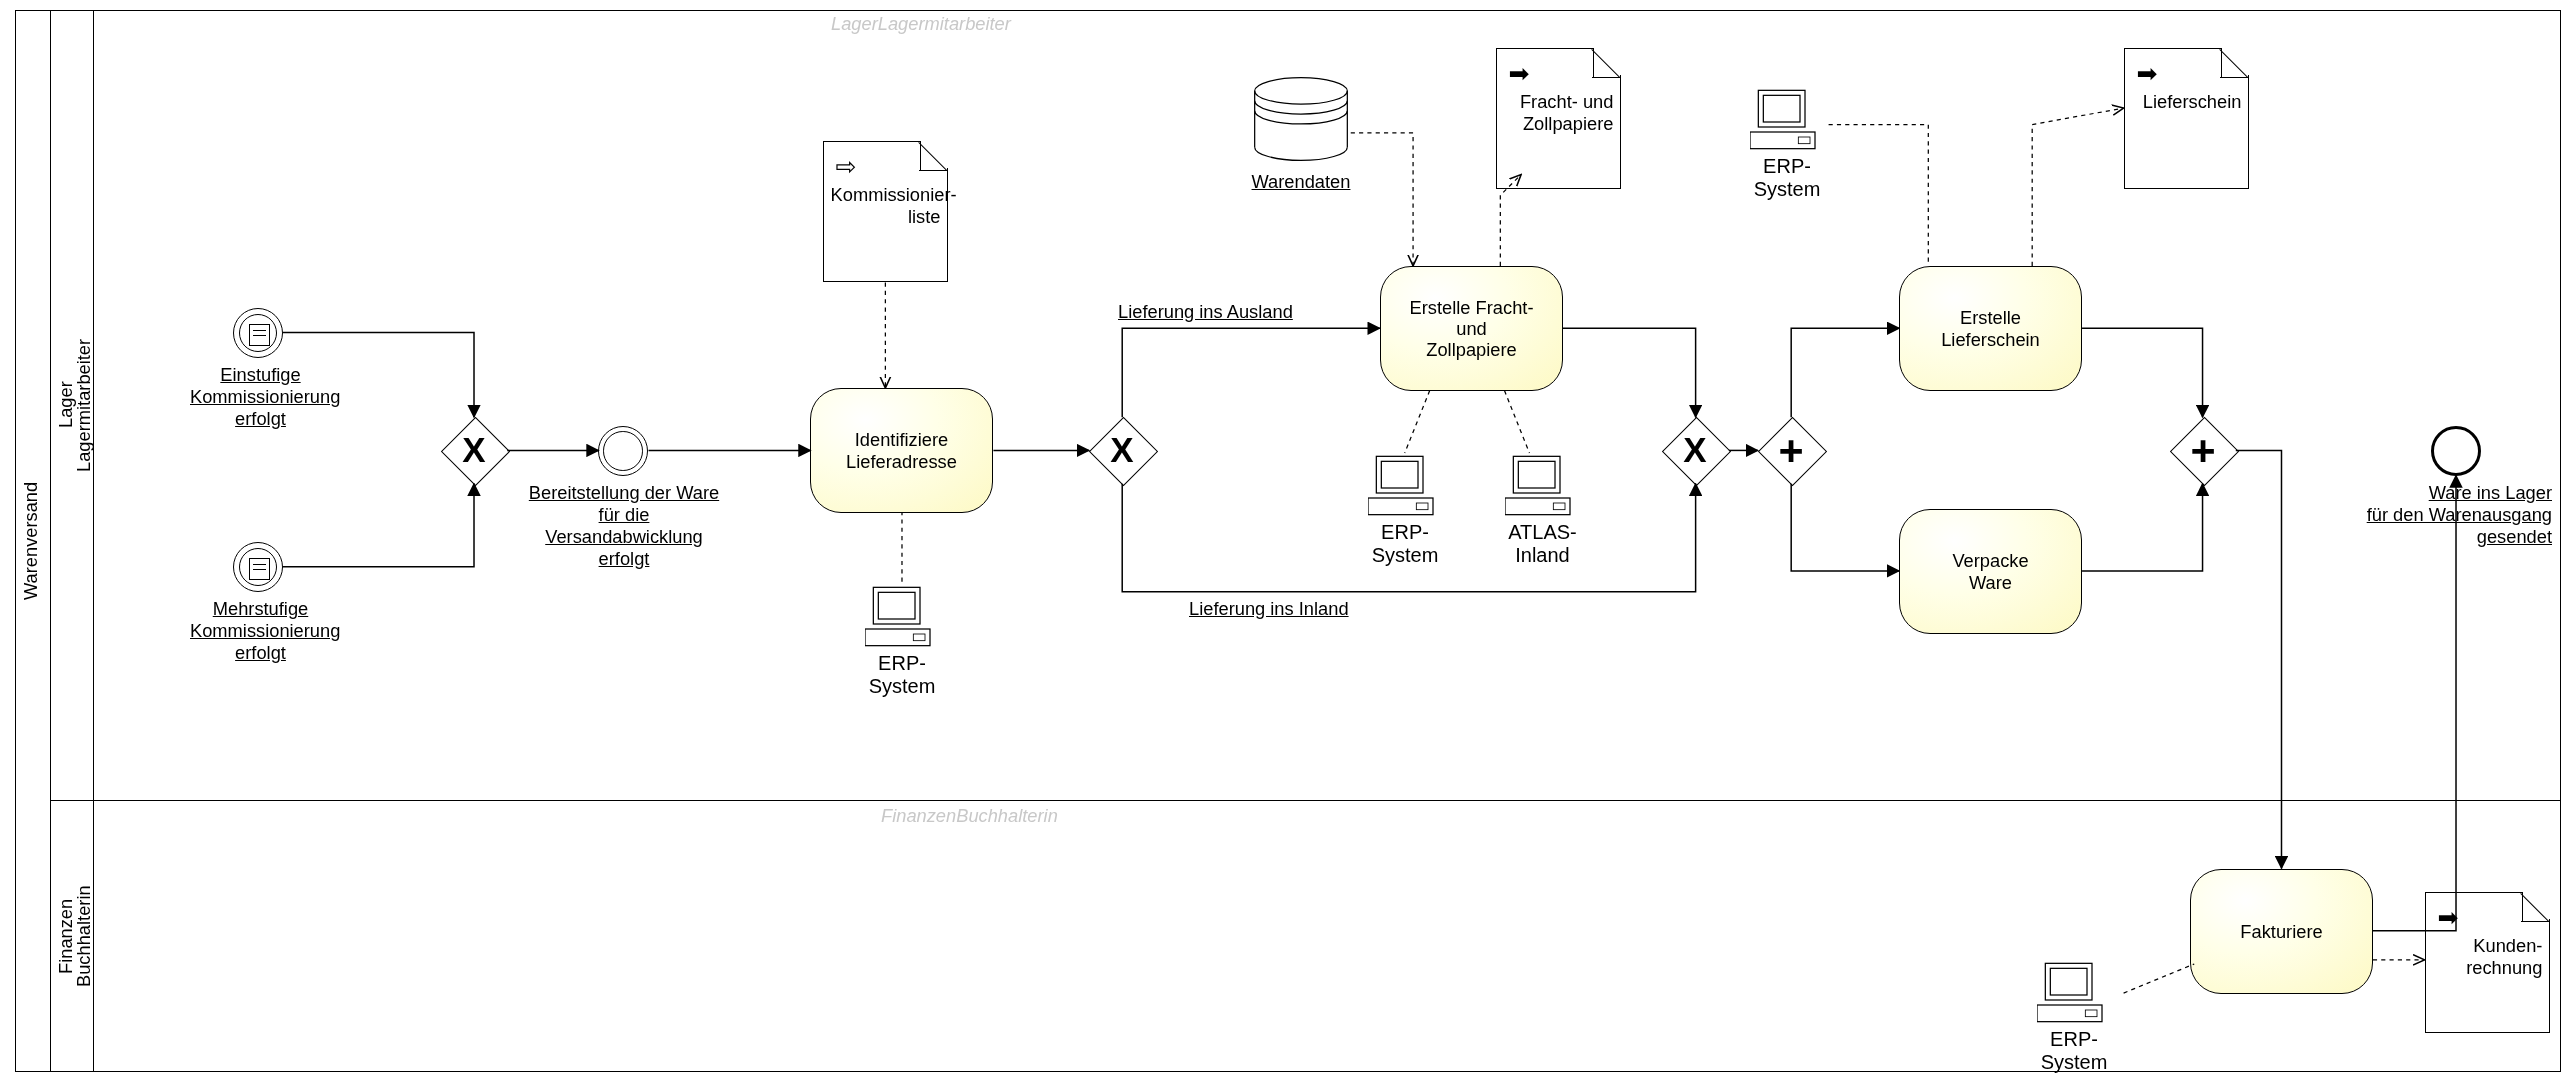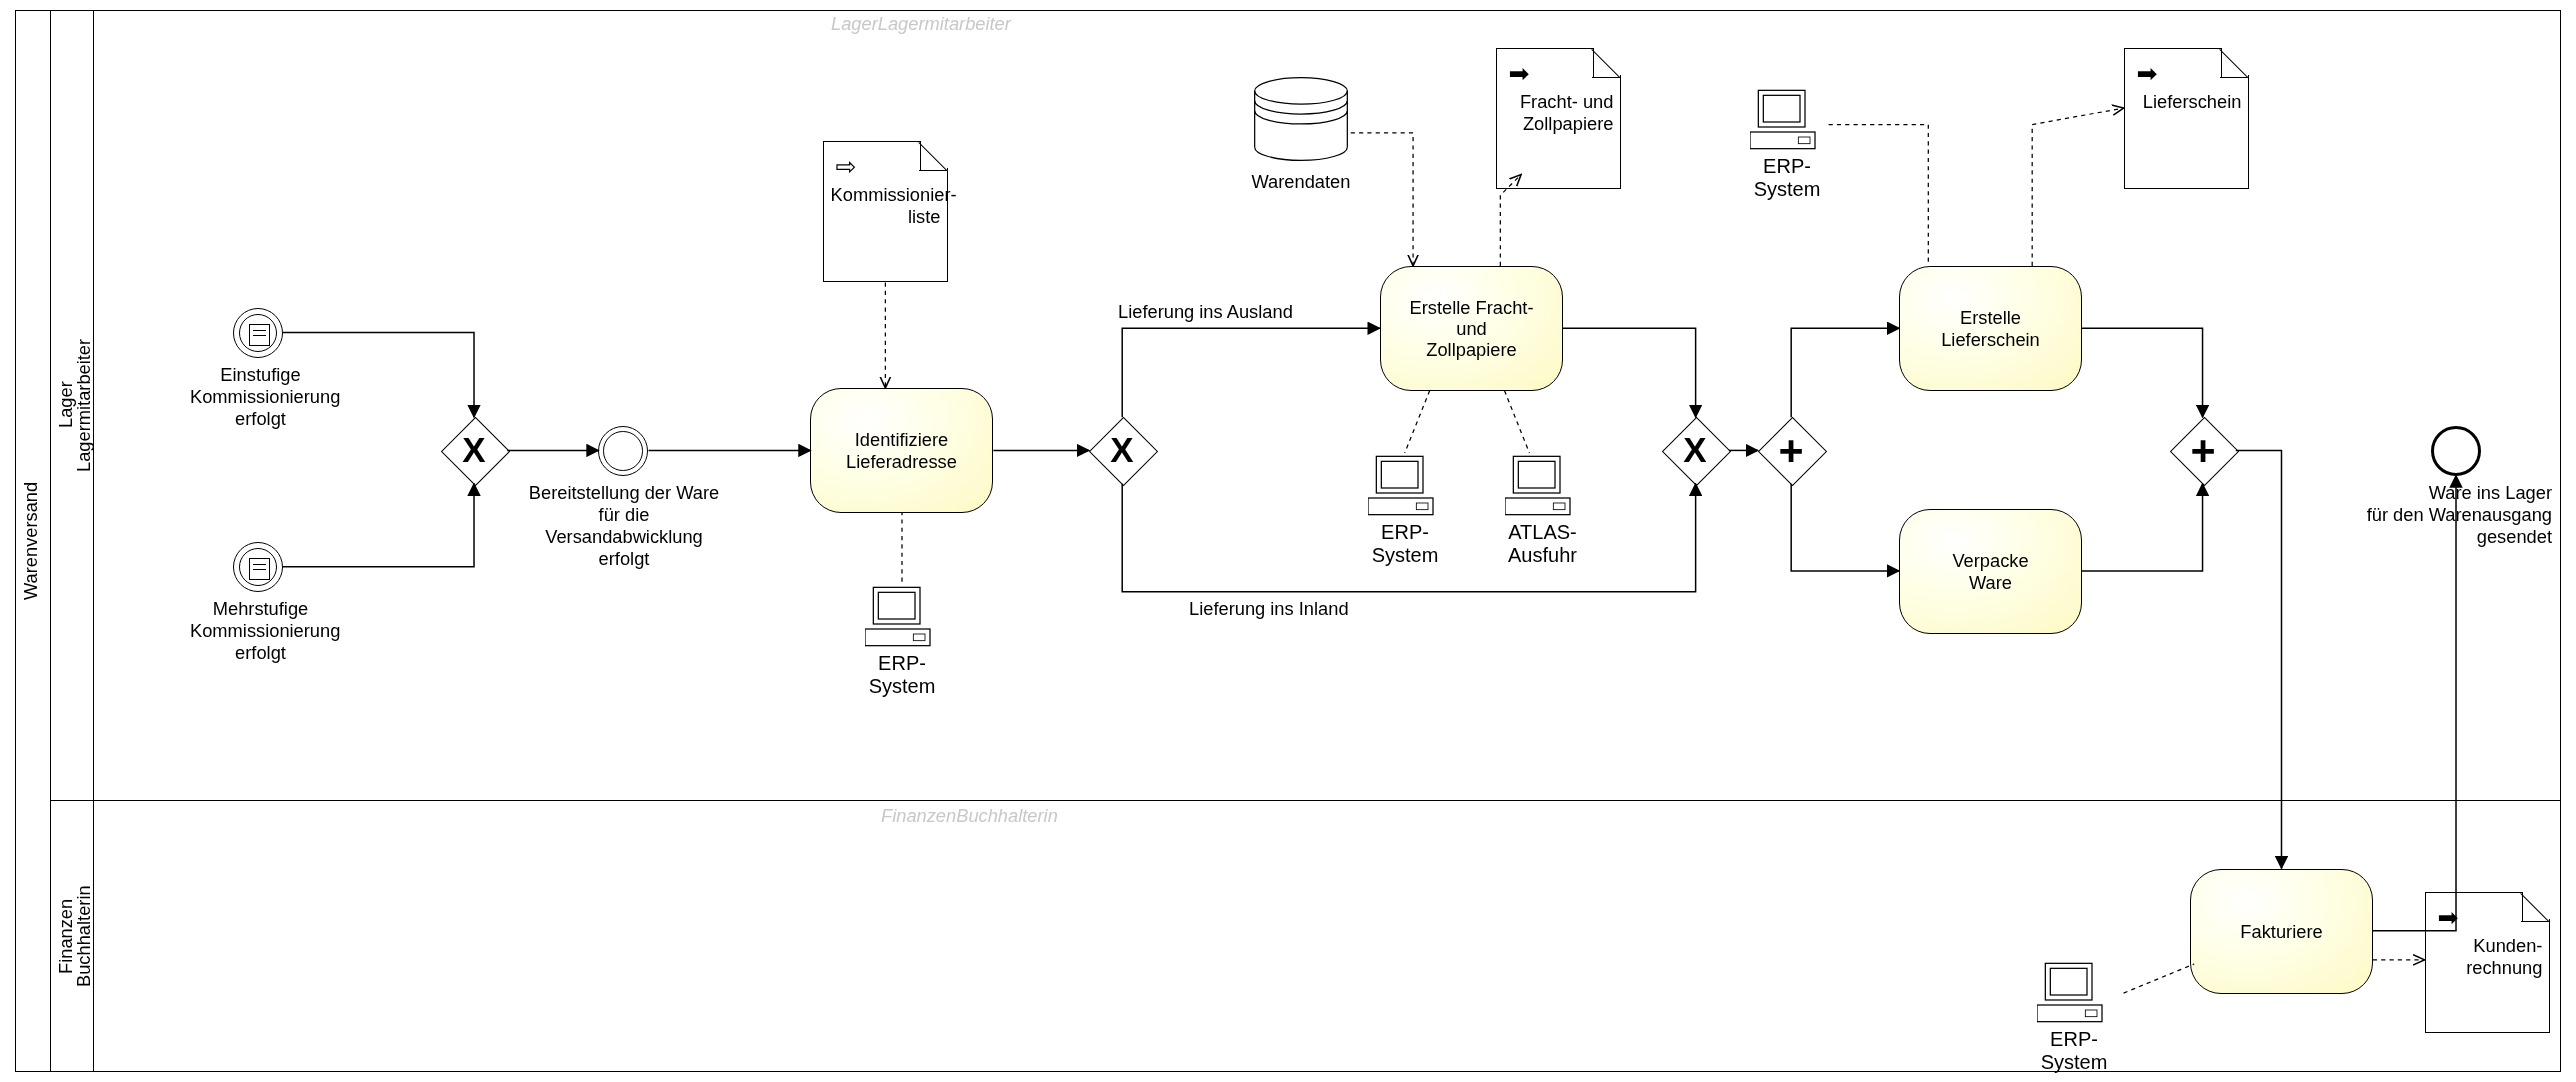--- a/index.html
+++ b/index.html
@@ -198,20 +198,21 @@
     text-align: center;
     font-size: 20px;
   }
   .computer svg { display: block; margin: 0 auto 3.3px auto; }
   
   .lbl {
     position: absolute;
     font-size: 18.3px;
     text-align: center;
     line-height: 1.2;
+    text-decoration: underline;
   }
   
   svg.arrows {
     position: absolute;
     left: 0; top: 0;
     width: 2576px; height: 1082px;
     pointer-events: none;
   }
 </style>
 </head>
@@ -312,21 +313,21 @@
       </svg>
     <span>ERP- System</span>
   </div>
   <div class="computer" style="left:1480px; top:453px; width:125px;">
     <svg width="75" height="65" viewBox="0 0 90 78">
         <rect x="10" y="4" width="56" height="44" fill="#fff" stroke="#000" stroke-width="1.5"></rect>
         <rect x="16" y="10" width="44" height="32" fill="#fff" stroke="#000" stroke-width="1.5"></rect>
         <rect x="0" y="54" width="78" height="20" fill="#fff" stroke="#000" stroke-width="1.5"></rect>
         <rect x="58" y="60" width="14" height="8" fill="#fff" stroke="#000" stroke-width="1"></rect>
       </svg>
-    <span>ATLAS- Ausfuhr</span>
+    <span>ATLAS- Inland</span>
   </div>
 
   <div class="gateway xor" style="left:1662px; top:417px;">
       <div class="diamond"></div>
     </div>
 
   <div class="gateway para" style="left:1758px; top:417px;">
       <div class="diamond"></div>
     </div>
 

